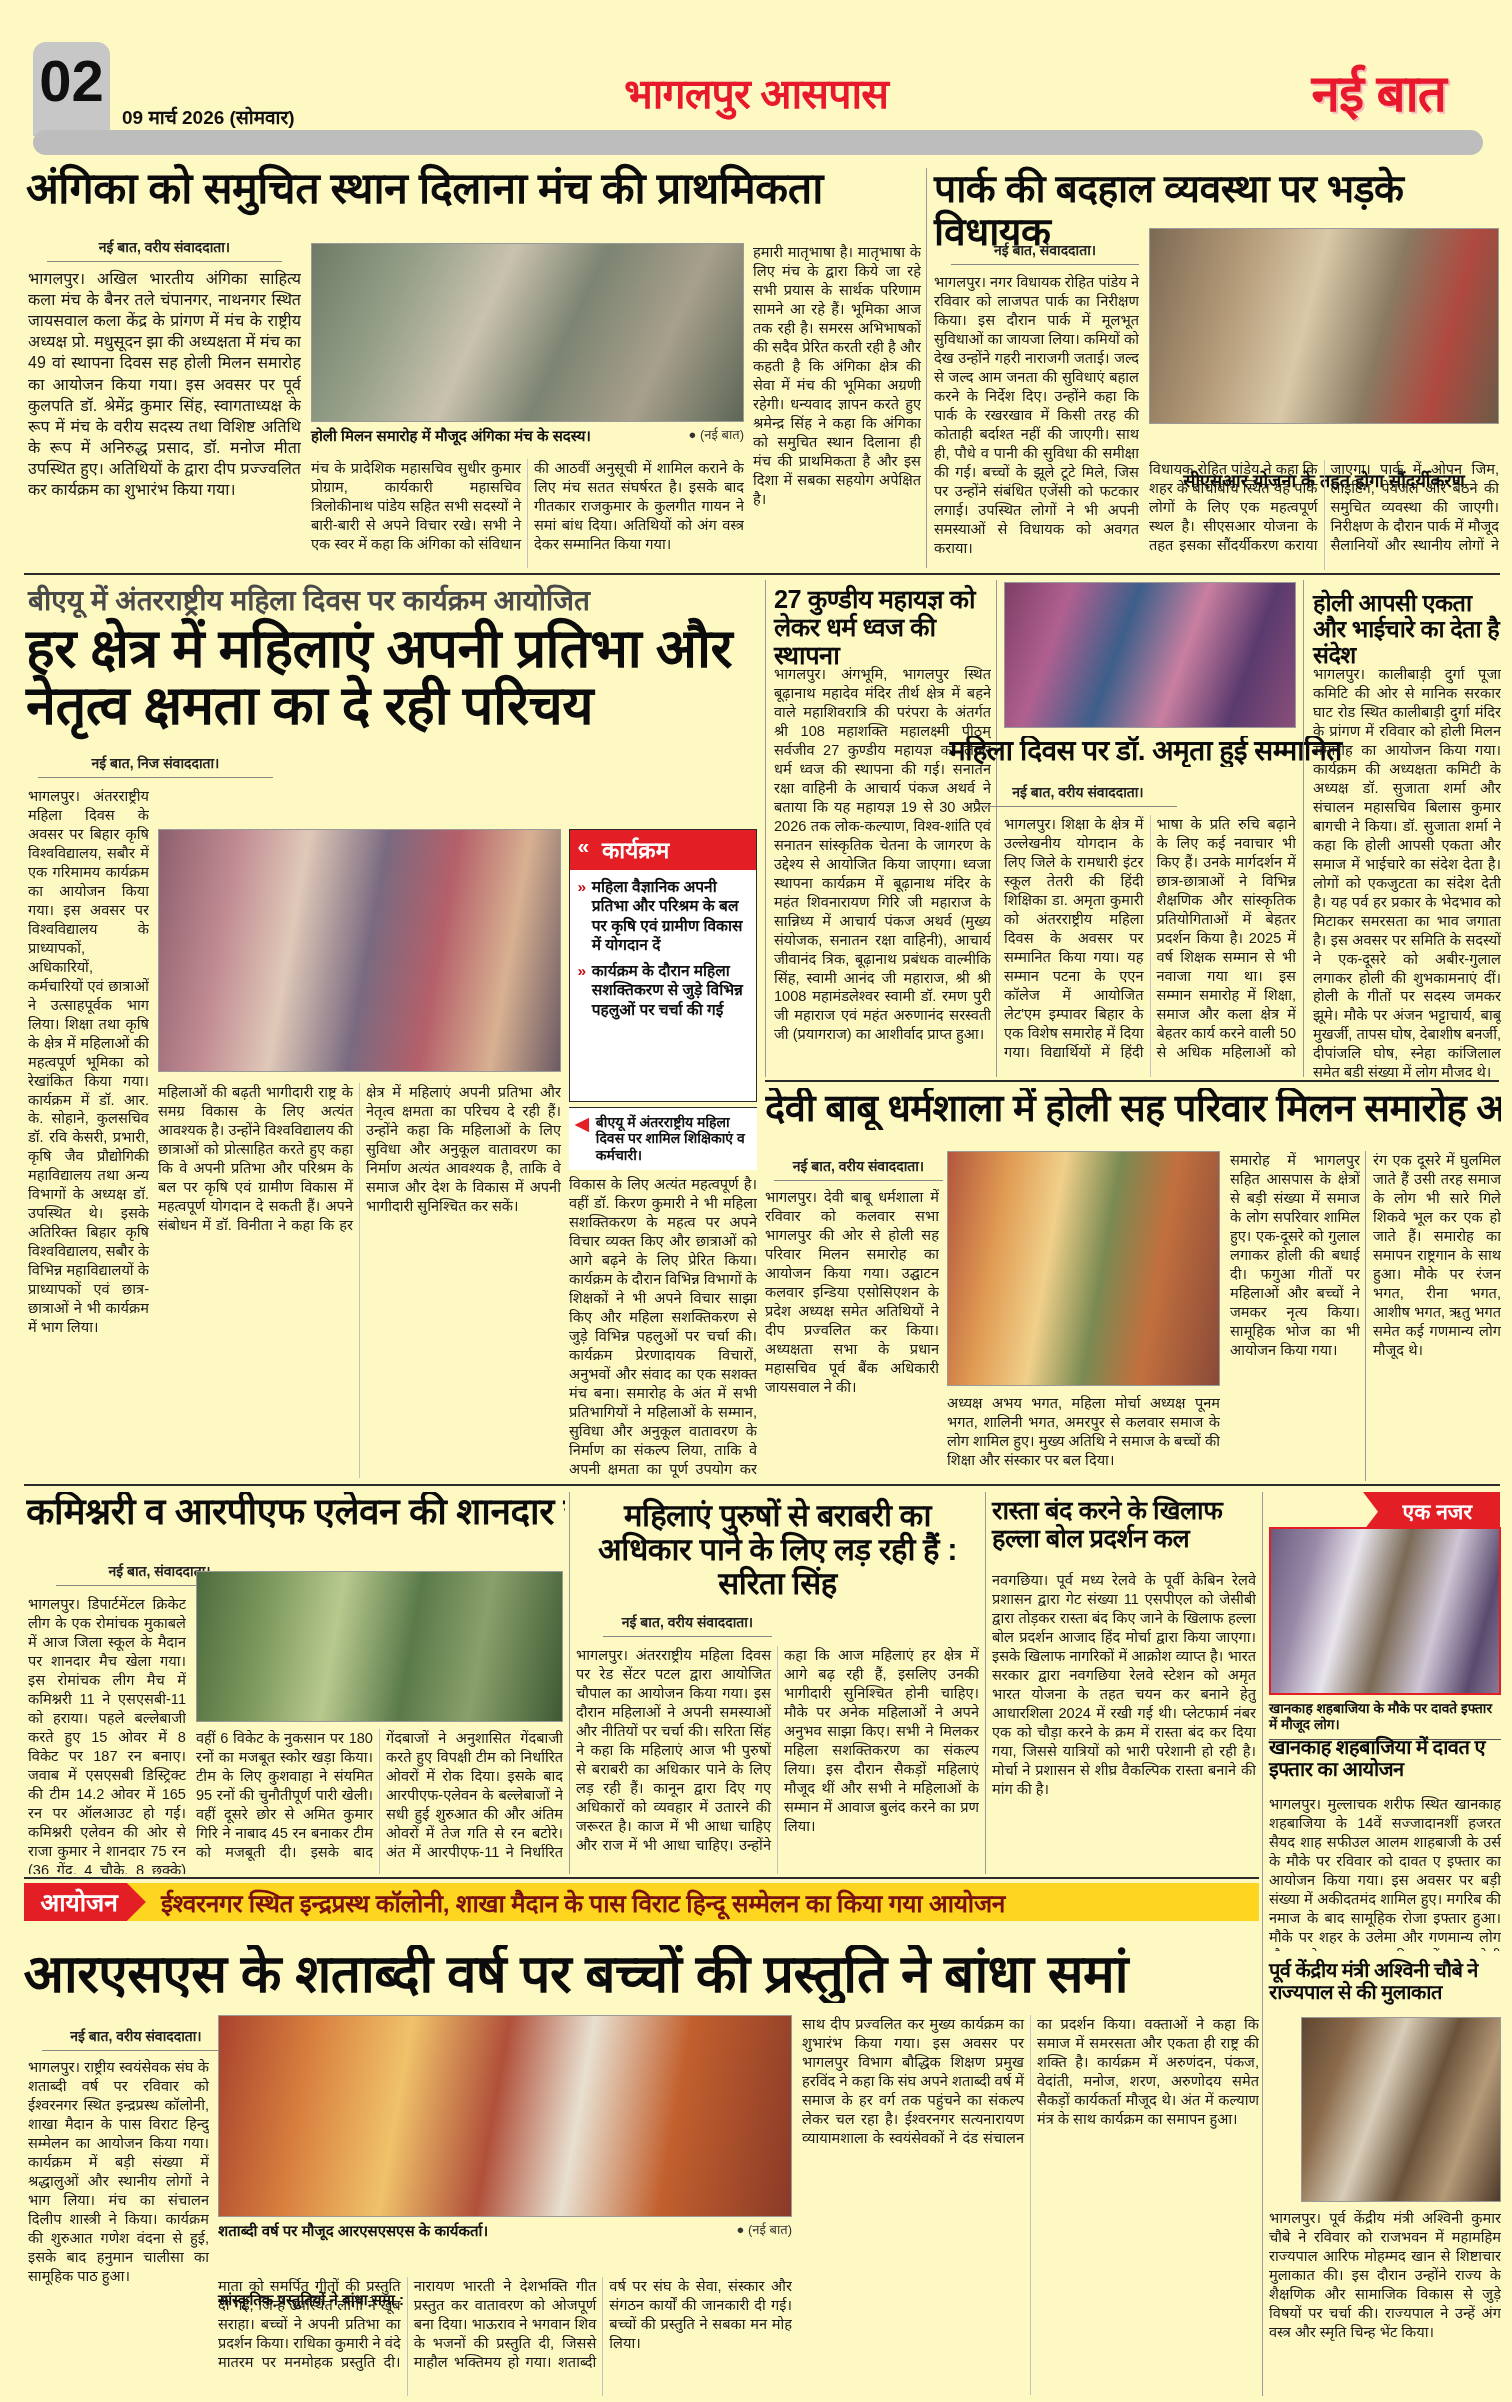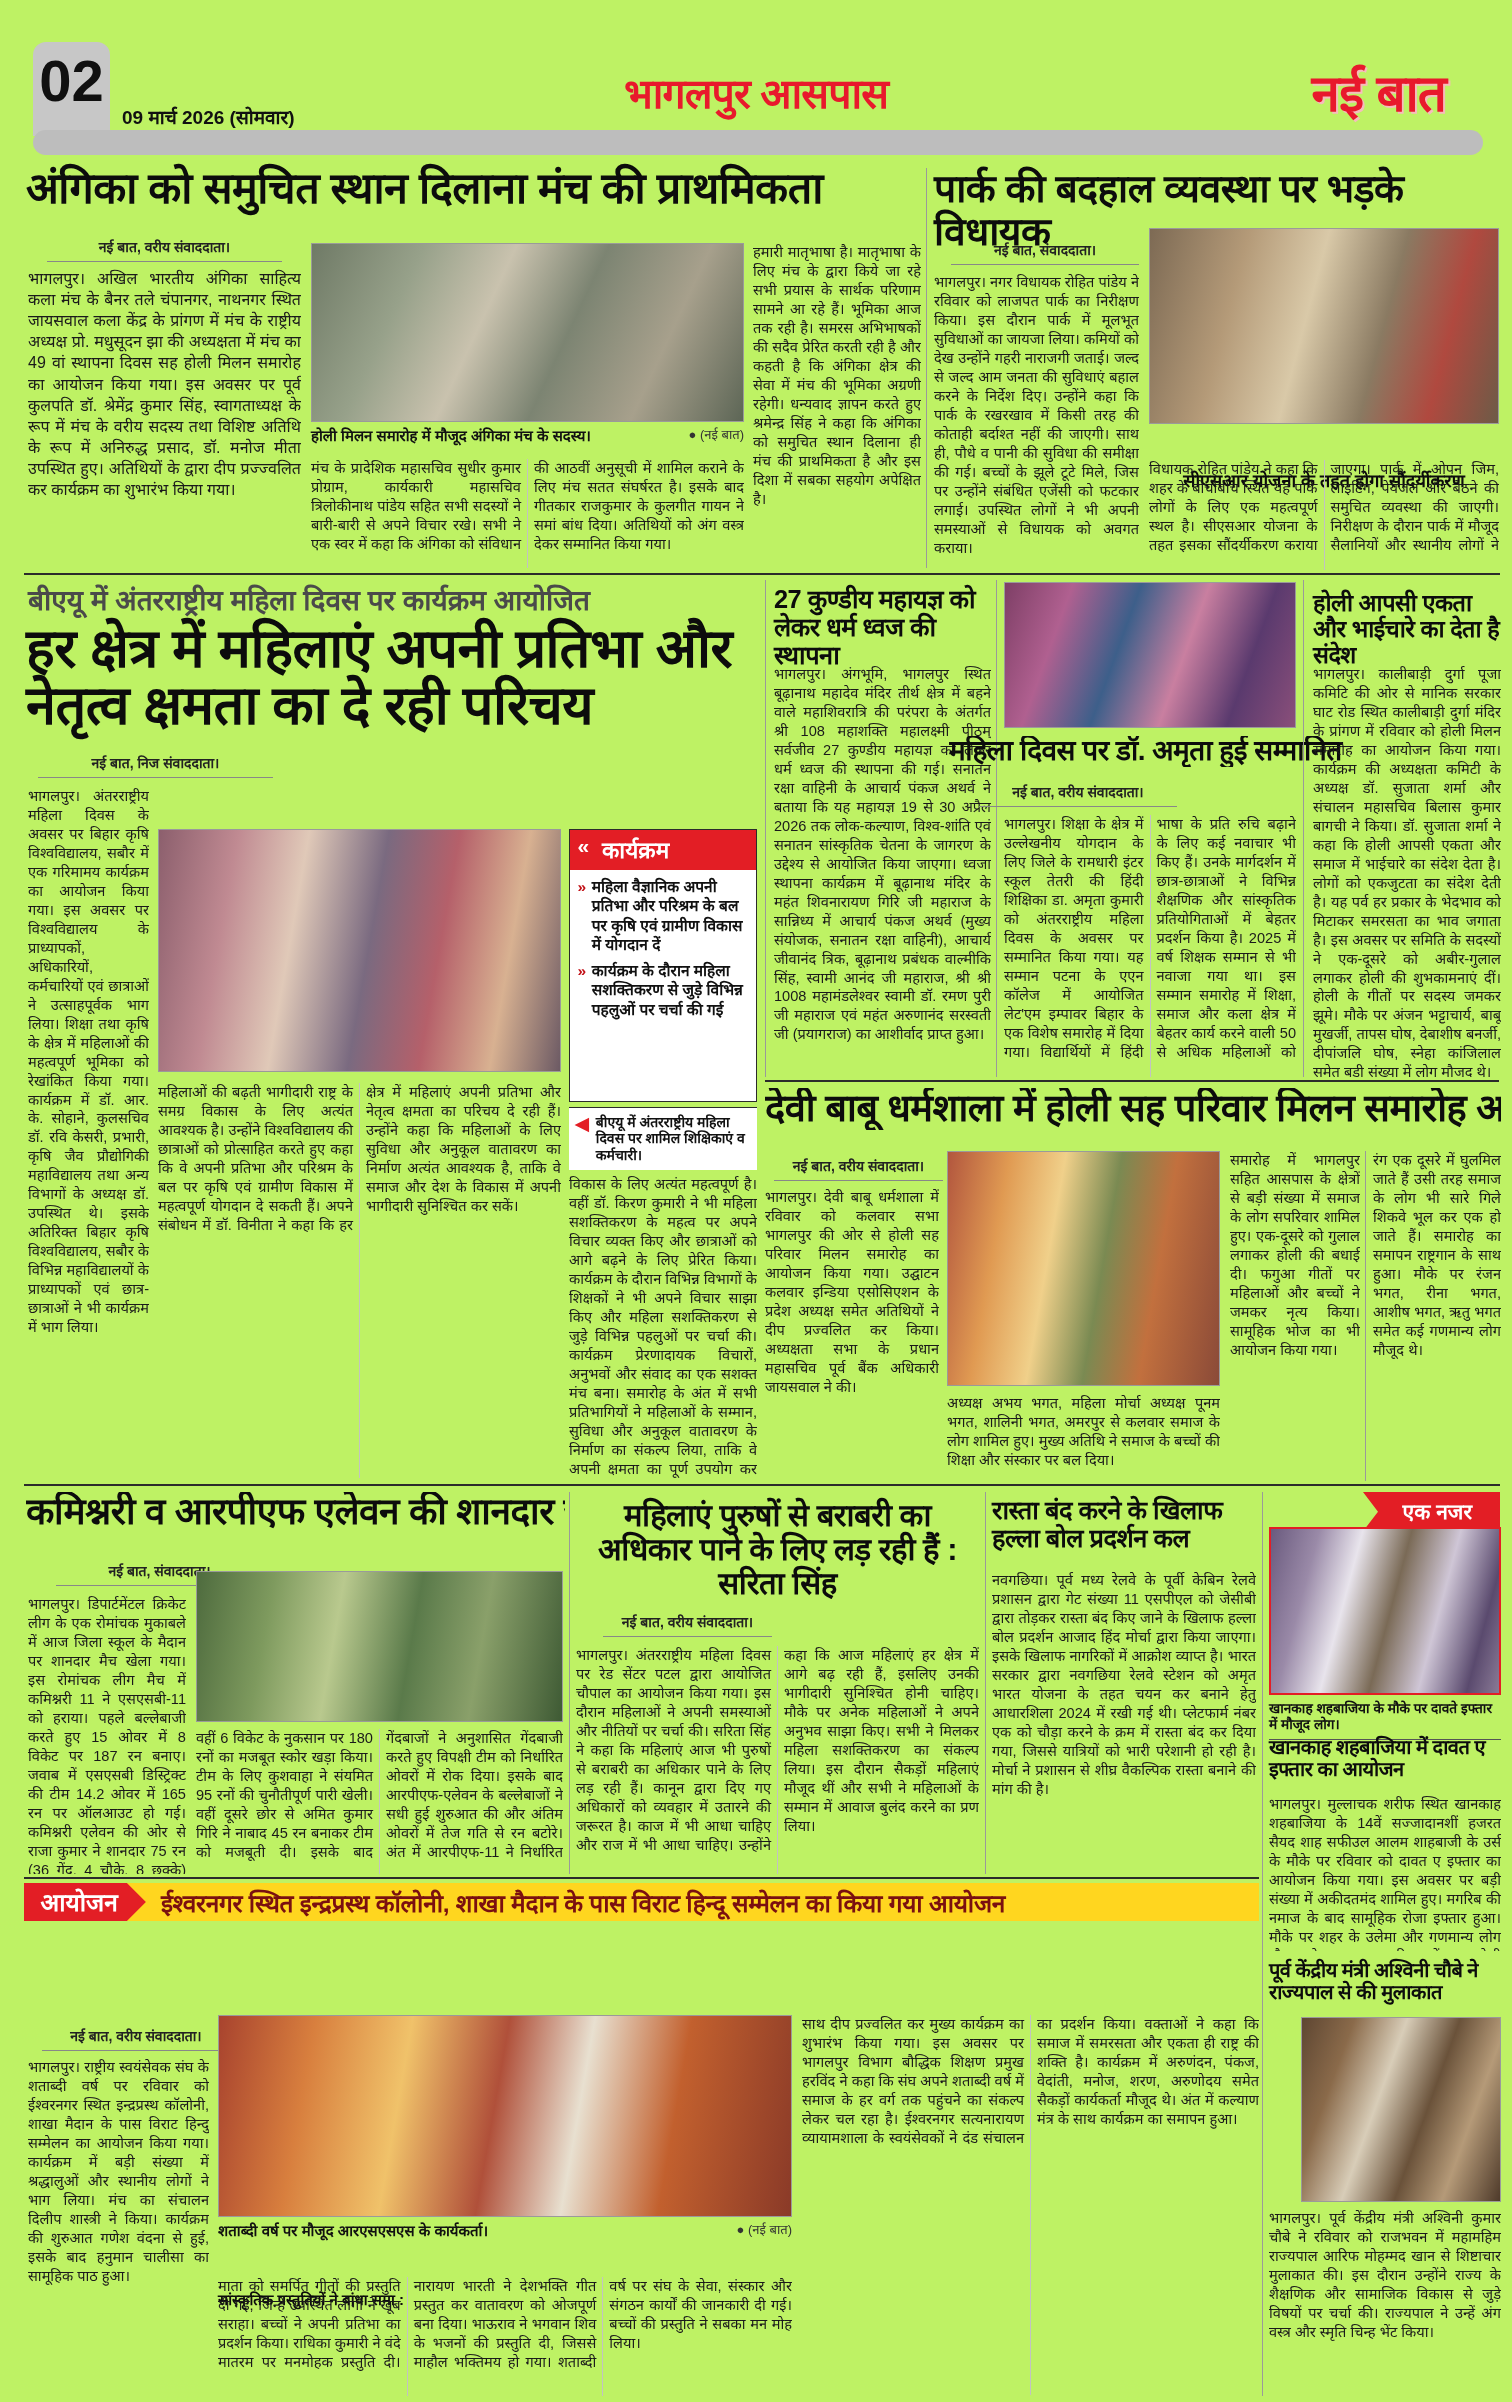--- a/index.html
+++ b/index.html
@@ -1,17 +1,17 @@
 <!DOCTYPE html>
 <html style="font-size:15px"><head>
 <meta charset="utf-8">
 <style>
   html,body{margin:0;padding:0;background:#d8d8d8;}
   *{box-sizing:border-box;}
-  #page{position:relative;width:1512px;height:2402px;background:#bef264;margin:0 auto;
+  #page{position:relative;width:1512px;height:2402px;background:#fef9c3;margin:0 auto;
         font-family:"Liberation Sans","DejaVu Sans",sans-serif;color:#141414;overflow:hidden;}
   .abs{position:absolute;}
   .hl{font-weight:800;color:#0c0c0c;line-height:1.1;letter-spacing:-0.5px;}
   .kicker{font-weight:800;color:#4a4a4a;}
   .byline{font-weight:700;font-size:14px;text-align:center;color:#222;
           border-bottom:0.9px solid #888;padding-bottom:4.7px;}
   .body-txt{font-size:16px;line-height:1.32;text-align:justify;color:#1a1a1a;overflow:hidden;height:100%;}
   .body-sm{font-size:14.6px;line-height:1.3;}
   .cols2{column-count:2;column-gap:13px;column-rule:0.9px solid #c2c2c2;height:100%;overflow:hidden;}
   .cols3{column-count:3;column-gap:13px;column-rule:0.9px solid #c2c2c2;height:100%;overflow:hidden;}
@@ -220,20 +220,21 @@
   </div>
 
   <div class="abs hrule" style="left:23.5px;top:1877px;width:1235px;"></div>
 
   <div class="abs banner" style="left:23.5px;top:1883px;width:1235px;height:38px;">
     <div class="banner-label">
       <span>आयोजन</span>
     </div>
     <div class="banner-text">ईश्वरनगर स्थित इन्द्रप्रस्थ कॉलोनी, शाखा मैदान के पास विराट हिन्दू सम्मेलन का किया गया आयोजन</div>
   </div>
+  <div class="abs hl" style="left:23.5px;top:1945px;width:1235px;font-size:53px;white-space:nowrap;overflow:hidden;">आरएसएस के शताब्दी वर्ष पर बच्चों की प्रस्तुति ने बांधा समां</div>
   <div class="abs byline" style="left:42px;top:2026px;width:188px;">नई बात, वरीय संवाददाता।</div>
   <div class="abs" style="left:28px;top:2058px;width:181px;height:337px;">
     <div class="body-txt body-sm">भागलपुर। राष्ट्रीय स्वयंसेवक संघ के शताब्दी वर्ष पर रविवार को ईश्वरनगर स्थित इन्द्रप्रस्थ कॉलोनी, शाखा मैदान के पास विराट हिन्दु सम्मेलन का आयोजन किया गया। कार्यक्रम में बड़ी संख्या में श्रद्धालुओं और स्थानीय लोगों ने भाग लिया। मंच का संचालन दिलीप शास्त्री ने किया। कार्यक्रम की शुरुआत गणेश वंदना से हुई, इसके बाद हनुमान चालीसा का सामूहिक पाठ हुआ।</div>
   </div>
   <div class="abs photo" style="left:218px;top:2015px;width:574px;height:202px;
        background:linear-gradient(100deg,#a8432e 0%,#d87f3e 16%,#f0c26a 32%,#b0503a 48%,#e8e0d0 62%,#c2602e 78%,#8a3a28 100%);"></div>
   <div class="abs caption" style="left:218px;top:2222px;width:574px;">
     <span class="credit">● (नई बात)</span>
     <span>शताब्दी वर्ष पर मौजूद आरएसएसएस के कार्यकर्ता।</span>
   </div>

